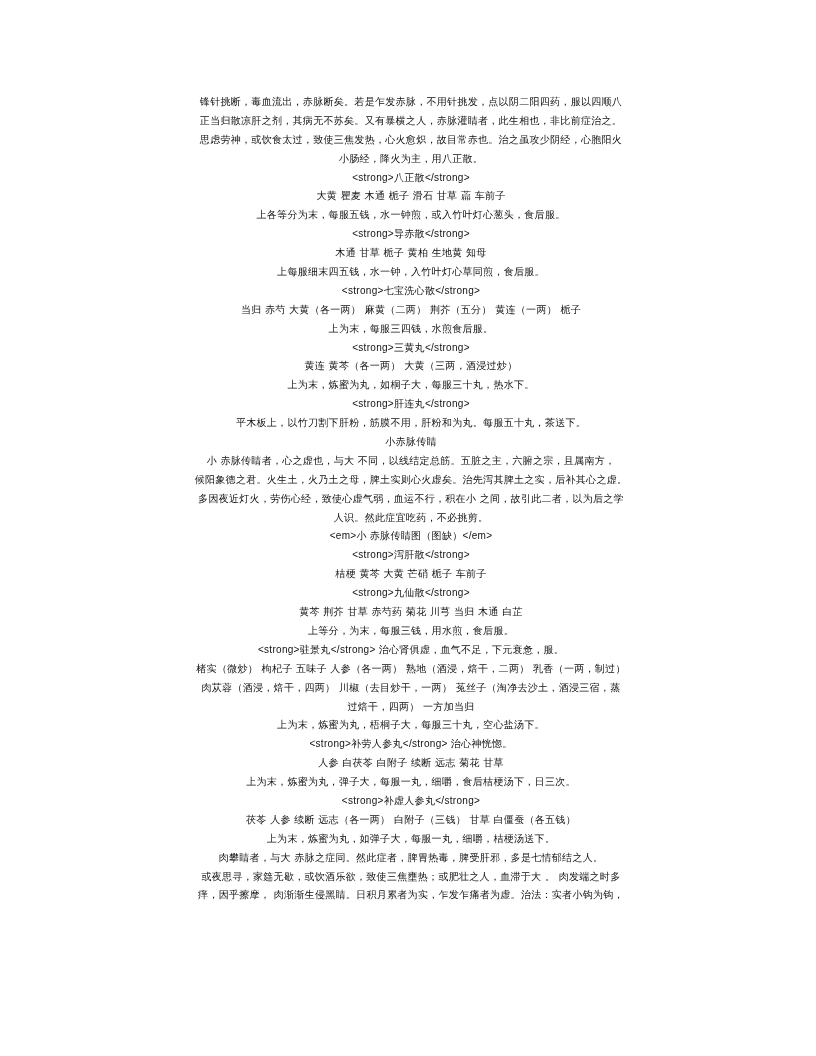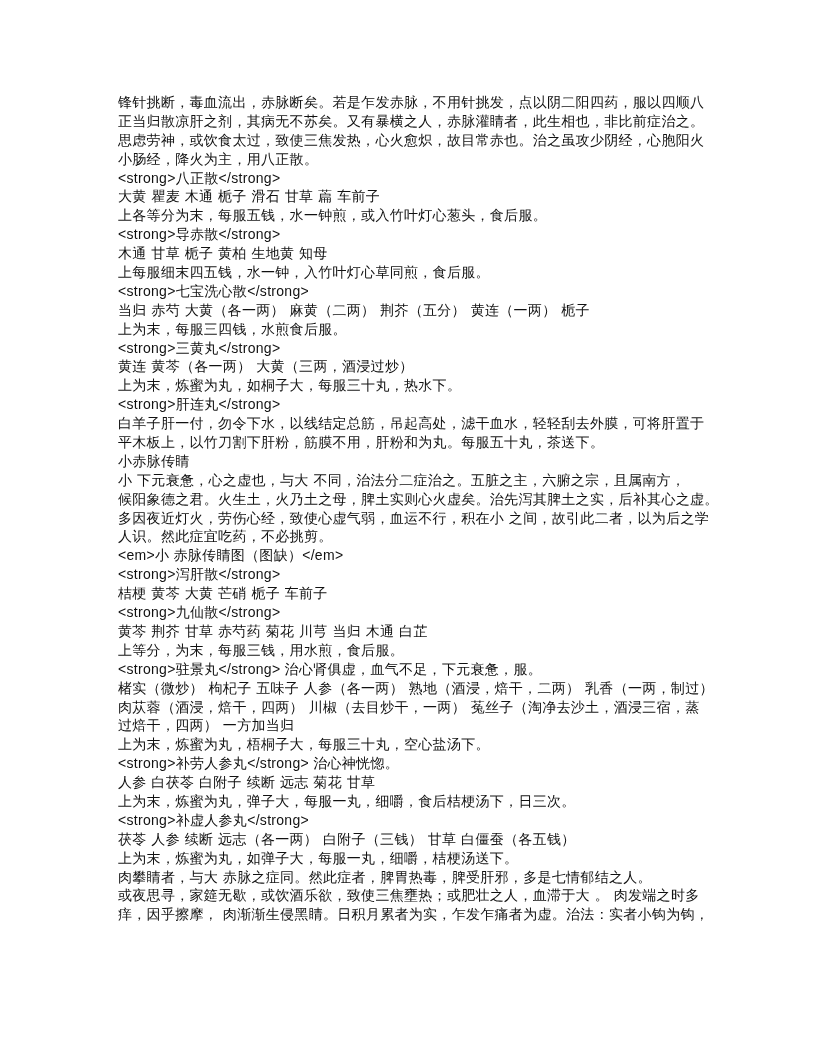--- a/index.html
+++ b/index.html
@@ -15,25 +15,26 @@
     font-family: "DejaVu Sans", "Liberation Sans", sans-serif;
     color: #111111;
   }
   #page {
     position: absolute;
     left: 118px;
     top: 93px;
     width: 586px;
   }
   .line {
-    font-size: 14px;
+    font-size: 10px;
     line-height: 18.9px;
     height: 18.9px;
     white-space: nowrap;
     letter-spacing: 0.3px;
+    text-align: center;
   }
   .tag {
     font-family: Liberation Sans, sans-serif;
   }
 </style>
 </head>
 <body>
 
 <div id="page">
   <div class="line">锋针挑断，毒血流出，赤脉断矣。若是乍发赤脉，不用针挑发，点以阴二阳四药，服以四顺八</div>
@@ -46,24 +47,23 @@
   <div class="line tag">&lt;strong&gt;导赤散&lt;/strong&gt;</div>
   <div class="line">木通 甘草 栀子 黄柏 生地黄 知母</div>
   <div class="line">上每服细末四五钱，水一钟，入竹叶灯心草同煎，食后服。</div>
   <div class="line tag">&lt;strong&gt;七宝洗心散&lt;/strong&gt;</div>
   <div class="line">当归 赤芍 大黄（各一两） 麻黄（二两） 荆芥（五分） 黄连（一两） 栀子</div>
   <div class="line">上为末，每服三四钱，水煎食后服。</div>
   <div class="line tag">&lt;strong&gt;三黄丸&lt;/strong&gt;</div>
   <div class="line">黄连 黄芩（各一两） 大黄（三两，酒浸过炒）</div>
   <div class="line">上为末，炼蜜为丸，如桐子大，每服三十丸，热水下。</div>
   <div class="line tag">&lt;strong&gt;肝连丸&lt;/strong&gt;</div>
-  <div class="line">白羊子肝一付，勿令下水，以线结定总筋，吊起高处，滤干血水，轻轻刮去外膜，可将肝置于</div>
   <div class="line">平木板上，以竹刀割下肝粉，筋膜不用，肝粉和为丸。每服五十丸，茶送下。</div>
   <div class="line">小赤脉传睛</div>
-  <div class="line">小 下元衰惫，心之虚也，与大 不同，治法分二症治之。五脏之主，六腑之宗，且属南方，</div>
+  <div class="line">小 赤脉传睛者，心之虚也，与大 不同，以线结定总筋。五脏之主，六腑之宗，且属南方，</div>
   <div class="line">候阳象德之君。火生土，火乃土之母，脾土实则心火虚矣。治先泻其脾土之实，后补其心之虚。</div>
   <div class="line">多因夜近灯火，劳伤心经，致使心虚气弱，血运不行，积在小 之间，故引此二者，以为后之学</div>
   <div class="line">人识。然此症宜吃药，不必挑剪。</div>
   <div class="line tag">&lt;em&gt;小 赤脉传睛图（图缺）&lt;/em&gt;</div>
   <div class="line tag">&lt;strong&gt;泻肝散&lt;/strong&gt;</div>
   <div class="line">桔梗 黄芩 大黄 芒硝 栀子 车前子</div>
   <div class="line tag">&lt;strong&gt;九仙散&lt;/strong&gt;</div>
   <div class="line">黄芩 荆芥 甘草 赤芍药 菊花 川芎 当归 木通 白芷</div>
   <div class="line">上等分，为末，每服三钱，用水煎，食后服。</div>
   <div class="line tag">&lt;strong&gt;驻景丸&lt;/strong&gt; 治心肾俱虚，血气不足，下元衰惫，服。</div>

